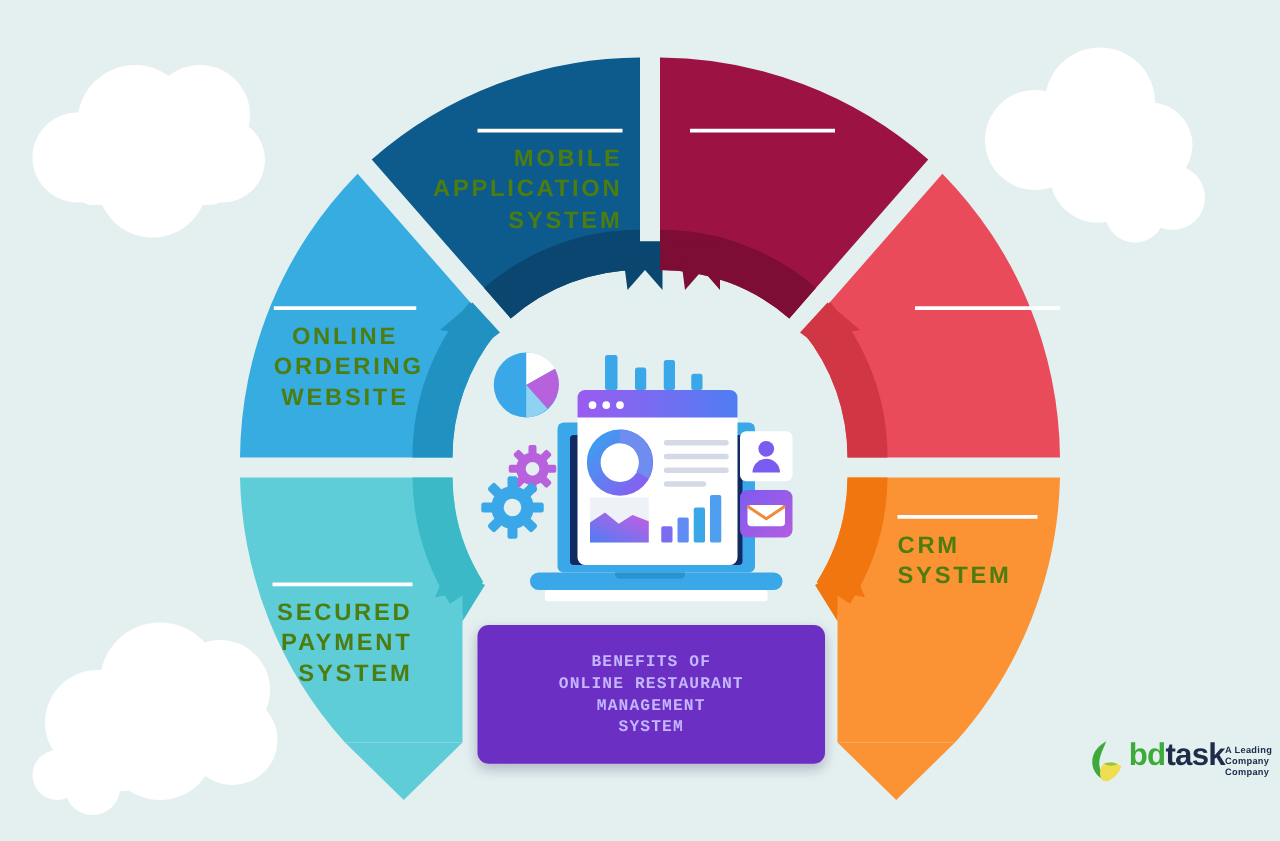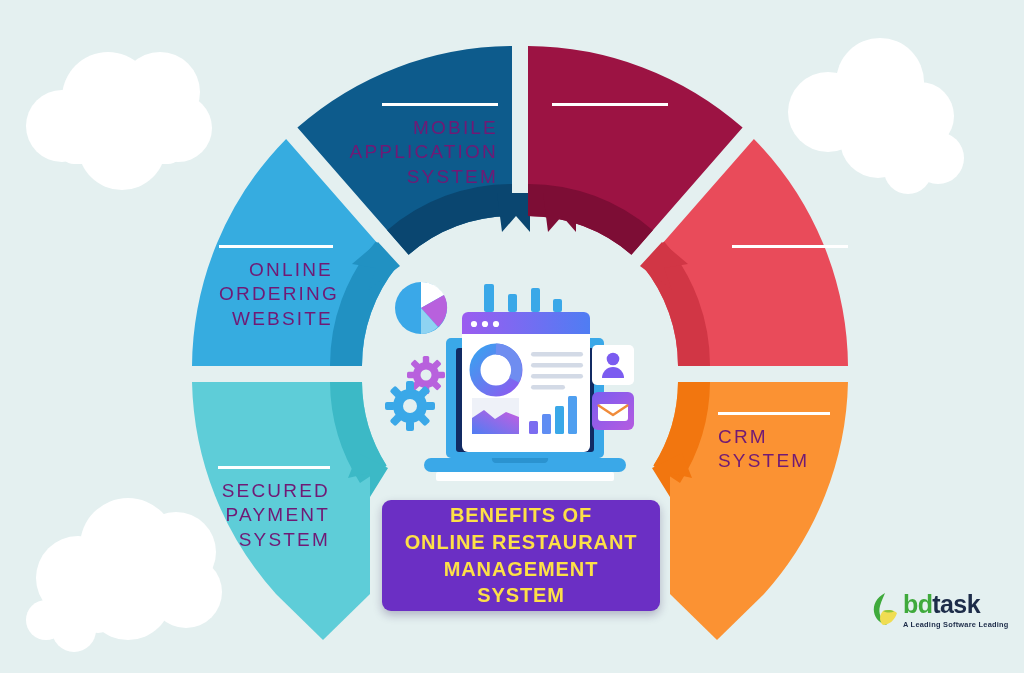--- a/index.html
+++ b/index.html
@@ -5,67 +5,67 @@
 <style>
   html,body{margin:0;padding:0;}
   body{
     width:1024px;height:673px;overflow:hidden;position:relative;
     background:#e4f0f0;
     font-family:"Liberation Sans",sans-serif;
   }
   #stage{position:absolute;inset:0;width:1024px;height:673px;}
   .seg-label{
     position:absolute;
-    color:#701a75;
+    color:#4d7c0f;
     letter-spacing:2.2px;
     line-height:1.28;
-    font-weight:400;
+    font-weight:700;
     font-family:"Liberation Sans",sans-serif;
     text-transform:uppercase;
   }
   .seg-label .rule{
     display:block;
     height:3px;
     background:#ffffff;
     margin-bottom:10px;
   }
   .seg-label .txt{display:block;white-space:pre-line;}
 
   
   #lbl-mobile   {left:318px; top:103px;  width:180px; font-size:19px; text-align:right;}
   #lbl-track    {left:552px; top:103px;  width:185px; font-size:19px; text-align:left;}
-  #lbl-online   {left:219px; top:245px;  width:114px; font-size:19px; text-align:right;}
+  #lbl-online   {left:219px; top:245px;  width:114px; font-size:19px; text-align:center;}
   #lbl-realtime {left:688px; top:245px;  width:160px; font-size:19px; text-align:right;}
   #lbl-secured  {left:200px; top:418px;  width:130px; font-size:19px; text-align:right;margin-top:48px;}
   #lbl-crm      {left:718px; top:412px;  width:130px; font-size:19px; text-align:left;}
 
   #lbl-mobile  .rule{width:116px; margin-left:auto;}
   #lbl-track   .rule{width:116px;}
   #lbl-online  .rule{width:114px; margin-left:auto;}
   #lbl-realtime .rule{width:116px; margin-left:auto;}
   #lbl-secured .rule{width:112px; margin-left:auto;}
   #lbl-crm     .rule{width:112px;}
 
   
   #center-plate{
     position:absolute;left:382px;top:500px;width:278px;height:111px;
     background:#6b2fc4;border-radius:9px;
     box-shadow:0 4px 10px rgba(40,20,80,.28);
     display:flex;align-items:center;justify-content:center;
   }
   #center-plate .t{
-    color:#fde047;font-weight:bold;font-size:20px;line-height:1.34;
+    color:#c4b5fd;font-weight:bold;font-size:13px;line-height:1.34;
     letter-spacing:.9px;text-align:center;white-space:pre-line;
-    font-family:Liberation Sans, sans-serif;
+    font-family:Liberation Mono, monospace;
   }
 
   
   #brand{position:absolute;left:872px;top:592px;display:flex;align-items:flex-start;gap:5px;}
   #brand .mark{width:26px;height:34px;flex:0 0 auto;}
-  #brand .words{display:flex;flex-direction:column;}
+  #brand .words{display:flex;flex-direction:row;}
   #brand .wordmark{font-size:25px;font-weight:bold;line-height:1;letter-spacing:-.6px;}
   #brand .wordmark .bd{color:#3faa3c;}
   #brand .wordmark .task{color:#1d2c49;}
   #brand .tag{font-size:7.4px;color:#1d2c49;font-weight:bold;letter-spacing:.25px;margin-top:3px;}
 </style>
 </head>
 <body>
 
 <svg id="stage" viewBox="0 0 1024 673">
   <defs>
@@ -357,15 +357,15 @@
 </div>
 
 <div id="brand">
   <svg class="mark" viewBox="0 0 26 34">
     <path d="M13 1 C4 6 1 13 2 20 C3 27 9 32 15 33 C9 28 6 21 8 14 C9.5 8.5 12 4 13 1 Z" fill="#3faa3c"></path>
     <path d="M11 19 C16 17 22 18 25 21 C23 28 17 33 11 33 C7 30 7 23 11 19 Z" fill="#f0dd52"></path>
     <path d="M11 19 C15 17.6 19 17.8 22 19.4 C19 21 15 21 11 19 Z" fill="#8fc63d"></path>
   </svg>
   <div class="words">
     <div class="wordmark"><span class="bd">bd</span><span class="task">task</span></div>
-    <div class="tag">A Leading Software Leading</div>
+    <div class="tag">A Leading Company Company</div>
   </div>
 </div>
 
 </body></html>

